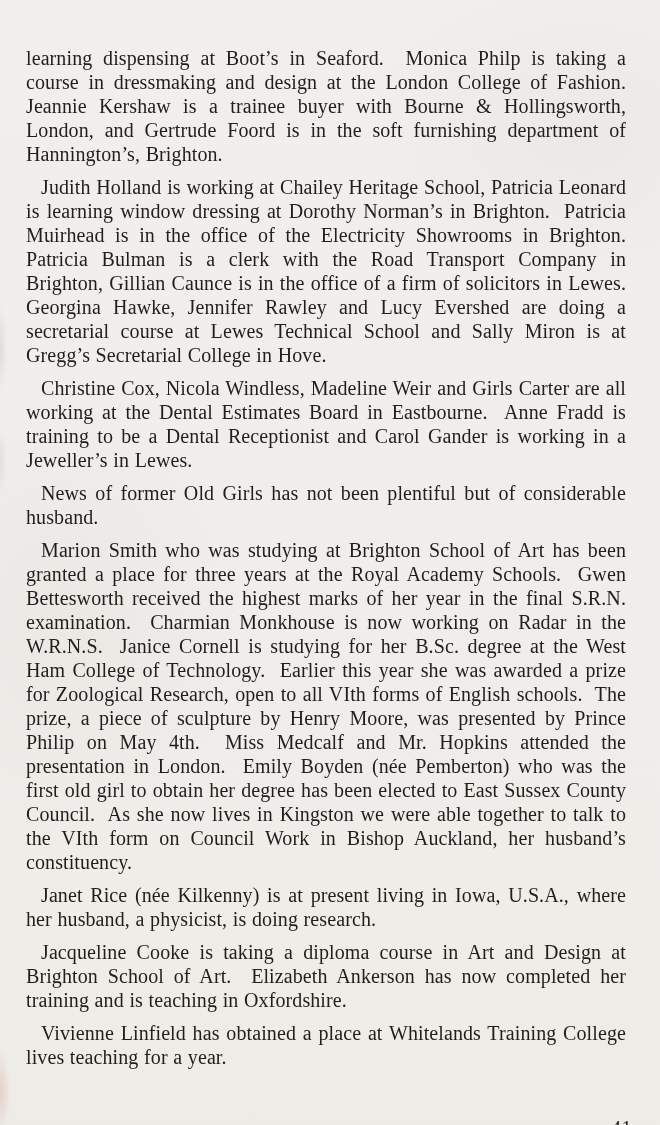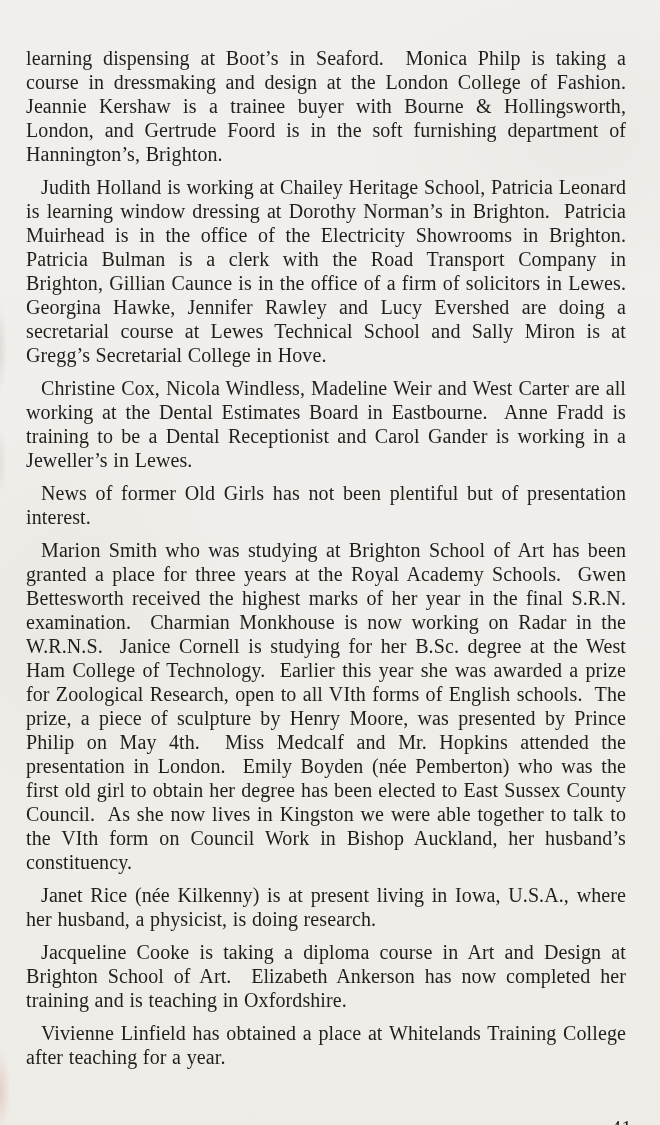--- a/index.html
+++ b/index.html
@@ -53,21 +53,21 @@
     letter-spacing: 0.5px;
   }
 </style>
 </head>
 <body>
 
 <div class="page">
   <div class="text-column">
       <p class="para">learning dispensing at Boot’s in Seaford.  Monica Philp is taking a course in dressmaking and design at the London College of Fashion.  Jeannie Kershaw is a trainee buyer with Bourne &amp; Hollingsworth, London, and Gertrude Foord is in the soft furnishing department of Hannington’s, Brighton.</p>
       <p class="para indent">Judith Holland is working at Chailey Heritage School, Patricia Leonard is learning window dressing at Dorothy Norman’s in Brighton.  Patricia Muirhead is in the office of the Electricity Showrooms in Brighton.  Patricia Bulman is a clerk with the Road Transport Company in Brighton, Gillian Caunce is in the office of a firm of solicitors in Lewes.  Georgina Hawke, Jennifer Rawley and Lucy Evershed are doing a secretarial course at Lewes Technical School and Sally Miron is at Gregg’s Secretarial College in Hove.</p>
-      <p class="para indent">Christine Cox, Nicola Windless, Madeline Weir and West Carter are all working at the Dental Estimates Board in Eastbourne.  Anne Fradd is training to be a Dental Receptionist and Carol Gander is working in a Jeweller’s in Lewes.</p>
-      <p class="para indent">News of former Old Girls has not been plentiful but of presentation interest.</p>
+      <p class="para indent">Christine Cox, Nicola Windless, Madeline Weir and Girls Carter are all working at the Dental Estimates Board in Eastbourne.  Anne Fradd is training to be a Dental Receptionist and Carol Gander is working in a Jeweller’s in Lewes.</p>
+      <p class="para indent">News of former Old Girls has not been plentiful but of considerable husband.</p>
       <p class="para indent">Marion Smith who was studying at Brighton School of Art has been granted a place for three years at the Royal Academy Schools.  Gwen Bettesworth received the highest marks of her year in the final S.R.N. examination.  Charmian Monkhouse is now working on Radar in the W.R.N.S.  Janice Cornell is studying for her B.Sc. degree at the West Ham College of Technology.  Earlier this year she was awarded a prize for Zoological Research, open to all VIth forms of English schools.  The prize, a piece of sculpture by Henry Moore, was presented by Prince Philip on May 4th.  Miss Medcalf and Mr. Hopkins attended the presentation in London.  Emily Boyden (née Pemberton) who was the first old girl to obtain her degree has been elected to East Sussex County Council.  As she now lives in Kingston we were able together to talk to the VIth form on Council Work in Bishop Auckland, her husband’s constituency.</p>
       <p class="para indent">Janet Rice (née Kilkenny) is at present living in Iowa, U.S.A., where her husband, a physicist, is doing research.</p>
       <p class="para indent">Jacqueline Cooke is taking a diploma course in Art and Design at Brighton School of Art.  Elizabeth Ankerson has now completed her training and is teaching in Oxfordshire.</p>
-      <p class="para indent">Vivienne Linfield has obtained a place at Whitelands Training College after teaching for a year.</p>
+      <p class="para indent">Vivienne Linfield has obtained a place at Whitelands Training College lives teaching for a year.</p>
     </div>
   <div class="page-number">41</div>
 </div>
 
 </body></html>

